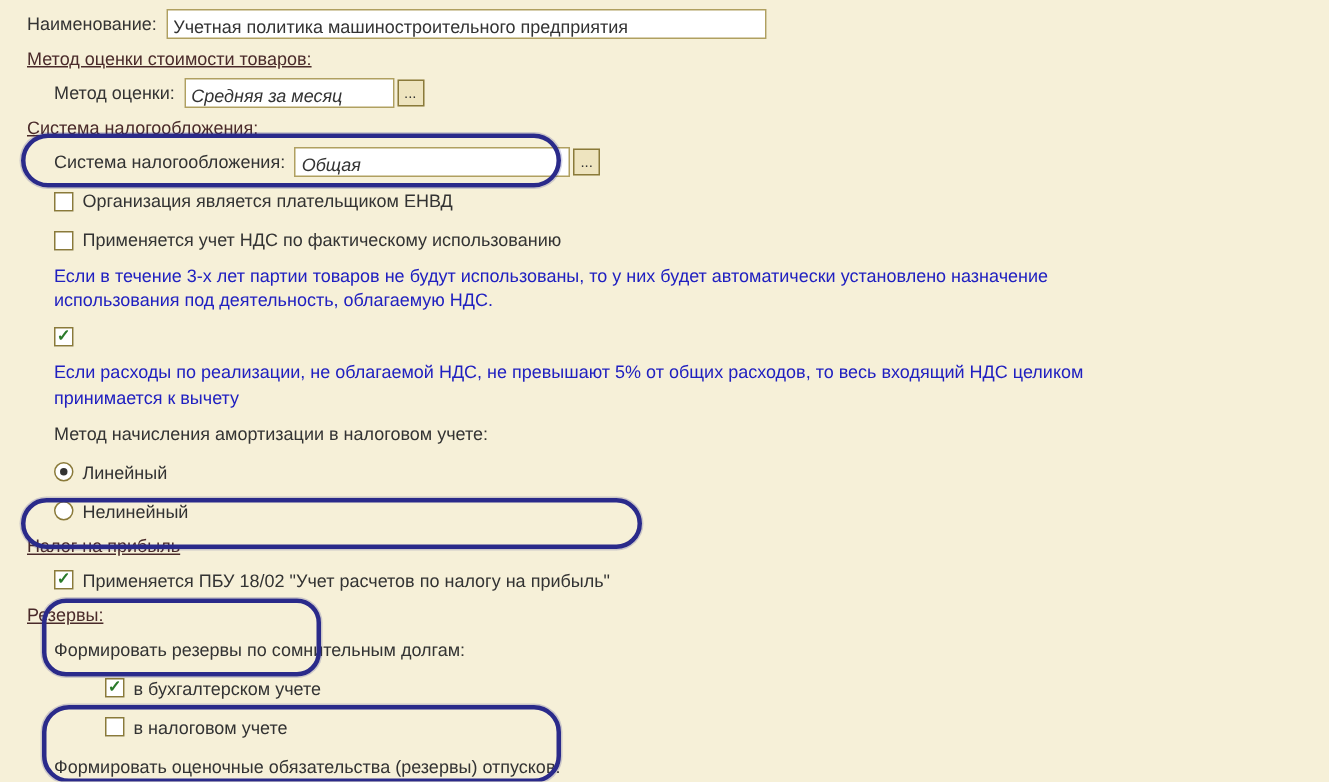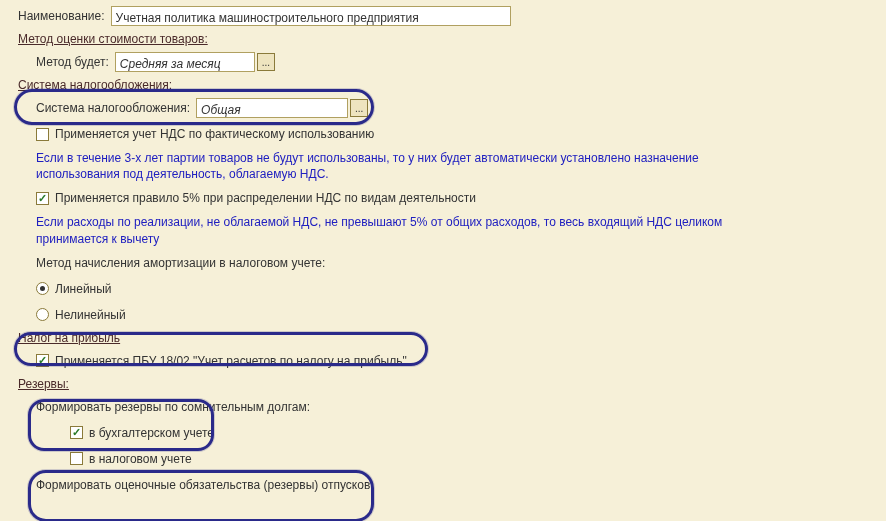--- a/index.html
+++ b/index.html
@@ -139,53 +139,56 @@
 
   <div class="row">
     <span class="label">Наименование:</span>
     <div class="textbox" style="width:400px">
       <span>Учетная политика машиностроительного предприятия</span>
     </div>
   </div>
 
   <div class="section-title">Метод оценки стоимости товаров:</div>
   <div class="row indent">
-    <span class="label">Метод будет:</span>
+    <span class="label">Метод оценки:</span>
     <div class="combo">
       <div class="textbox" style="width:140px">
         <span>Средняя за месяц</span>
       </div>
       <div class="select-button">...</div>
     </div>
   </div>
 
   <div class="section-title">Система налогообложения:</div>
   <div class="row indent">
     <span class="label">Система налогообложения:</span>
     <div class="combo">
-      <div class="textbox" style="width:152px">
+      <div class="textbox" style="width:184px">
         <span>Общая</span>
       </div>
       <div class="select-button">...</div>
     </div>
   </div>
 
+  <div class="row indent">
+    <div class="checkbox"></div>
+    <span>Организация является плательщиком ЕНВД</span>
+  </div>
 
   <div class="row indent">
     <div class="checkbox"></div>
     <span>Применяется учет НДС по фактическому использованию</span>
   </div>
 
   <div class="row indent">
     <div class="help-text">Если в течение 3-х лет партии товаров не будут использованы, то у них будет автоматически установлено назначение использования под деятельность, облагаемую НДС.</div>
   </div>
 
   <div class="row indent">
     <div class="checkbox checked"></div>
-    <span>Применяется правило 5% при распределении НДС по видам деятельности</span>
   </div>
 
   <div class="row indent">
     <div class="help-text">Если расходы по реализации, не облагаемой НДС, не превышают 5% от общих расходов, то весь входящий НДС целиком принимается к вычету</div>
   </div>
 
   <div class="row indent">
     <span>Метод начисления амортизации в налоговом учете:</span>
   </div>
   <div class="row indent">

